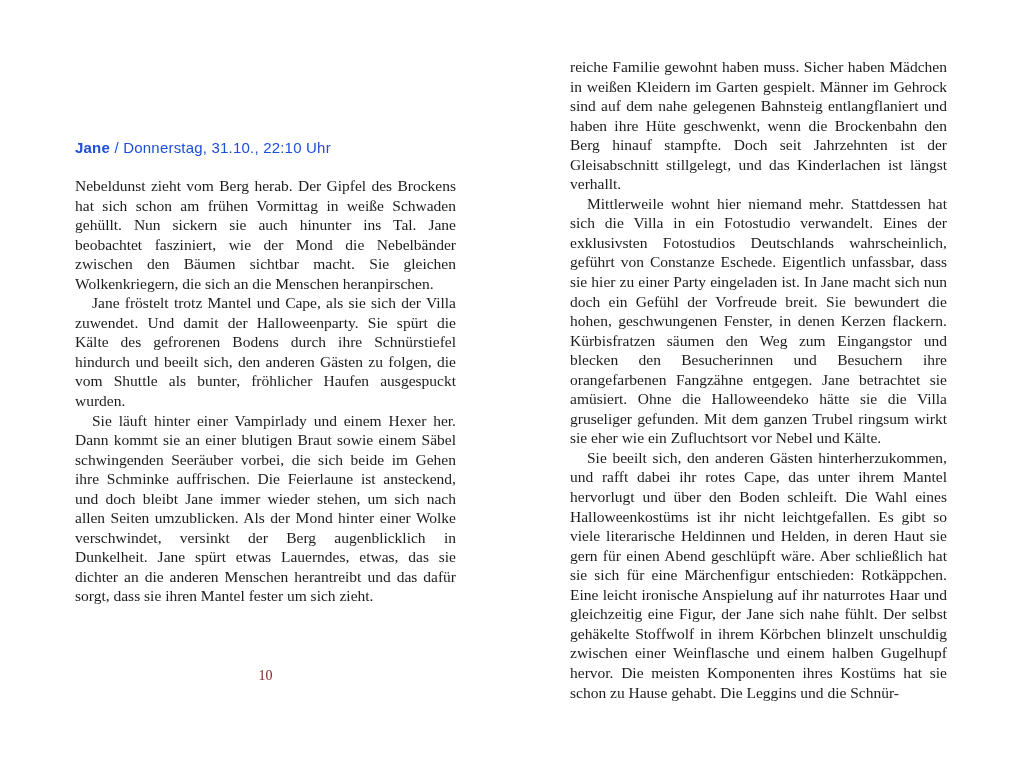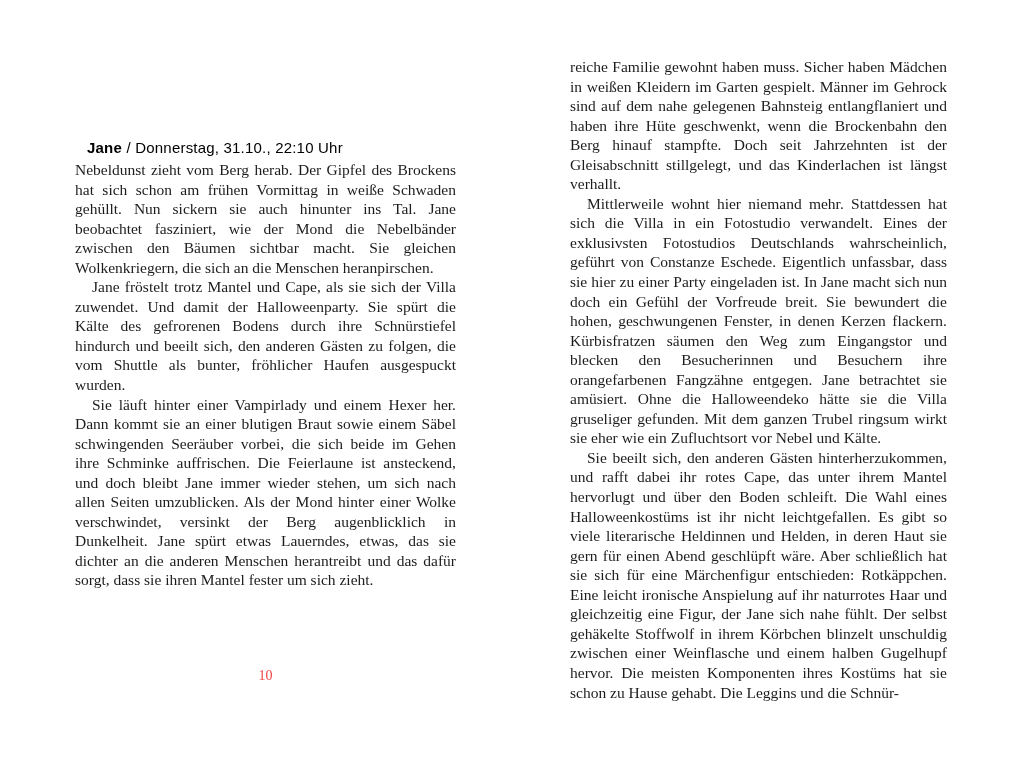--- a/index.html
+++ b/index.html
@@ -22,59 +22,59 @@
     position: absolute;
     top: 0;
     height: 772px;
   }
   .page-left  { left: 75px;  width: 381px; }
   .page-right { left: 570px; width: 377px; }
 
   .chapter-header {
     position: absolute;
     top: 139px;
-    left: 12px;
+    left: 0;
     right: 0;
     margin: 0;
     font-family: "Liberation Sans", sans-serif;
     font-size: 15px;
     font-weight: normal;
     letter-spacing: 0.2px;
-    color: #000000;
+    color: #1d4ed8;
   }
   .chapter-header .pov { font-weight: bold; }
   .chapter-header .rest { margin-left: 0.30em; font-weight: normal; }
 
   .body-text {
     position: absolute;
     left: 0;
     right: 0;
     font-size: 15.5px;
     line-height: 19.55px;
     text-align: justify;
   }
-  .page-left  .body-text { top: 160px; }
+  .page-left  .body-text { top: 176px; }
   .page-right .body-text { top: 57px; }
 
   .body-text p {
     margin: 0;
     padding: 0;
     hyphens: auto;
     -webkit-hyphens: auto;
   }
   .body-text p + p { text-indent: 17px; }
 
   .page-number {
     position: absolute;
     top: 668px;
     left: 0;
     right: 0;
     text-align: center;
     font-size: 14px;
-    color: #ef4444;
+    color: #7f1d1d;
   }
 </style>
 </head>
 <body>
 
 <div class="spread">
 
   <section class="page page-left">
     <h2 class="chapter-header">
       <span class="pov">Jane</span><span class="rest">/ Donnerstag, 31.10., 22:10 Uhr</span>

